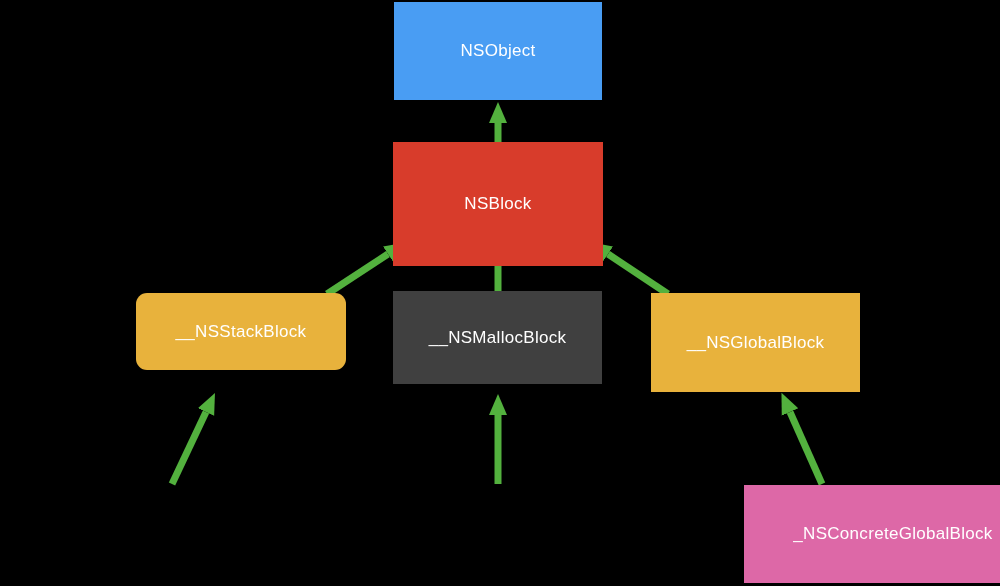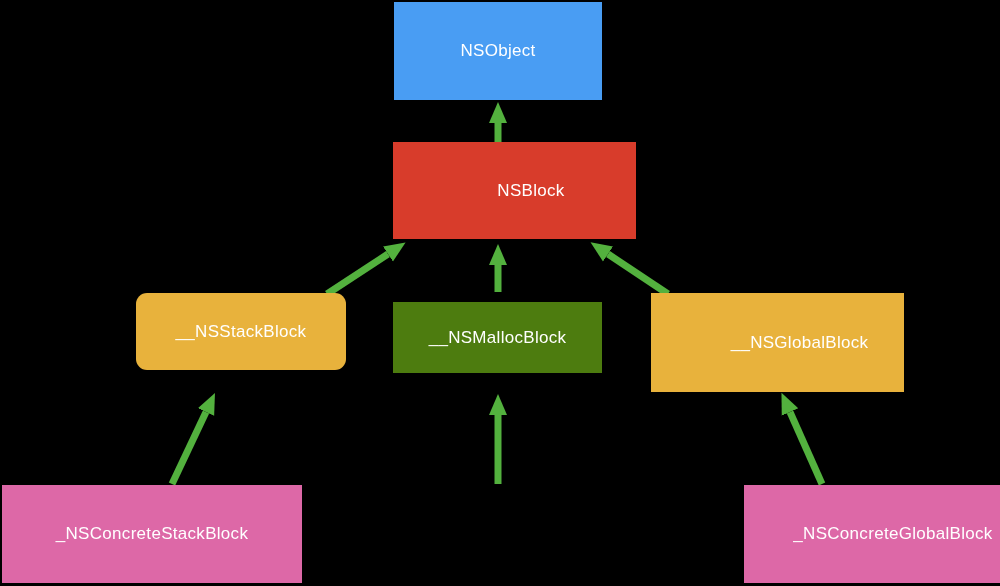--- a/index.html
+++ b/index.html
@@ -51,38 +51,35 @@
     <line x1="668" y1="294" x2="608" y2="254" stroke-width="7" marker-end="url(#arrowhead)" stroke="#53B13E"></line>
     <line x1="172" y1="484" x2="206" y2="412" stroke-width="7" marker-end="url(#arrowhead)" stroke="#53B13E"></line>
     <line x1="498" y1="484" x2="498" y2="415" stroke-width="7" marker-end="url(#arrowhead)" stroke="#53B13E"></line>
     <line x1="822" y1="484" x2="790" y2="412" stroke-width="7" marker-end="url(#arrowhead)" stroke="#53B13E"></line>
   </svg>
 
   <div class="node" style="left: 394px; top: 2px; width: 208px; height: 98px; background-color: rgb(73, 157, 243);">
     <span class="node-label">NSObject</span>
   </div>
 
-  <div class="node" style="left: 393px; top: 142px; width: 210px; height: 97px; background-color: rgb(216, 60, 43); padding-left: 33px;">
+  <div class="node" style="left: 393px; top: 142px; width: 210px; height: 124px; background-color: rgb(216, 60, 43);">
     <span class="node-label">NSBlock</span>
   </div>
 
   <div class="node" style="left: 136px; top: 293px; width: 210px; height: 77px; background-color: rgb(232, 178, 60); border-radius: 11px;">
     <span class="node-label">__NSStackBlock</span>
   </div>
 
-  <div class="node" style="left: 393px; top: 302px; width: 209px; height: 71px; background-color: #4d7c0f;">
+  <div class="node" style="left: 393px; top: 291px; width: 209px; height: 93px; background-color: #404040;">
     <span class="node-label">__NSMallocBlock</span>
   </div>
 
-  <div class="node" style="left: 651px; top: 293px; width: 209px; height: 99px; background-color: rgb(232, 178, 60); padding-left: 44px;">
+  <div class="node" style="left: 651px; top: 293px; width: 209px; height: 99px; background-color: rgb(232, 178, 60);">
     <span class="node-label">__NSGlobalBlock</span>
   </div>
 
-  <div class="node" style="left: 2px; top: 485px; width: 300px; height: 98px; background-color: rgb(221, 104, 167);">
-    <span class="node-label">_NSConcreteStackBlock</span>
-  </div>
 
 
   <div class="node" style="left: 700px; top: 485px; width: 298px; height: 98px; background-color: rgb(221, 104, 167); margin-left: 44px;">
     <span class="node-label">_NSConcreteGlobalBlock</span>
   </div>
 
 </div>
 
 </body></html>

